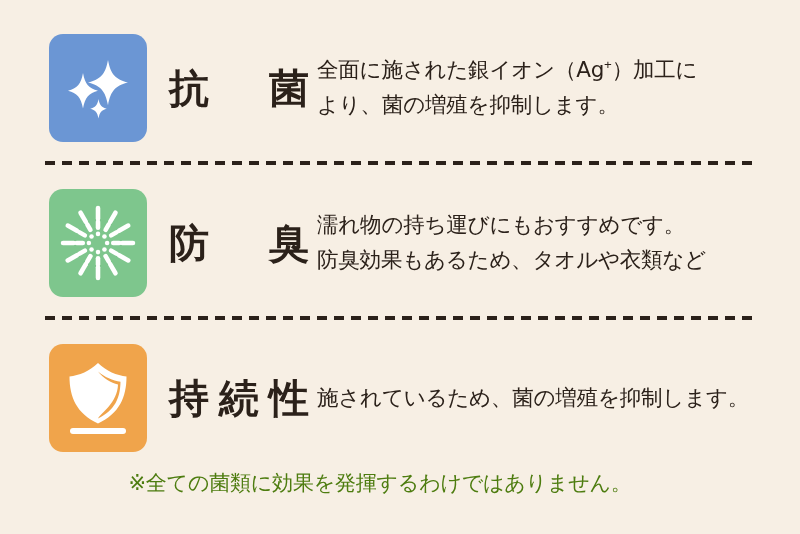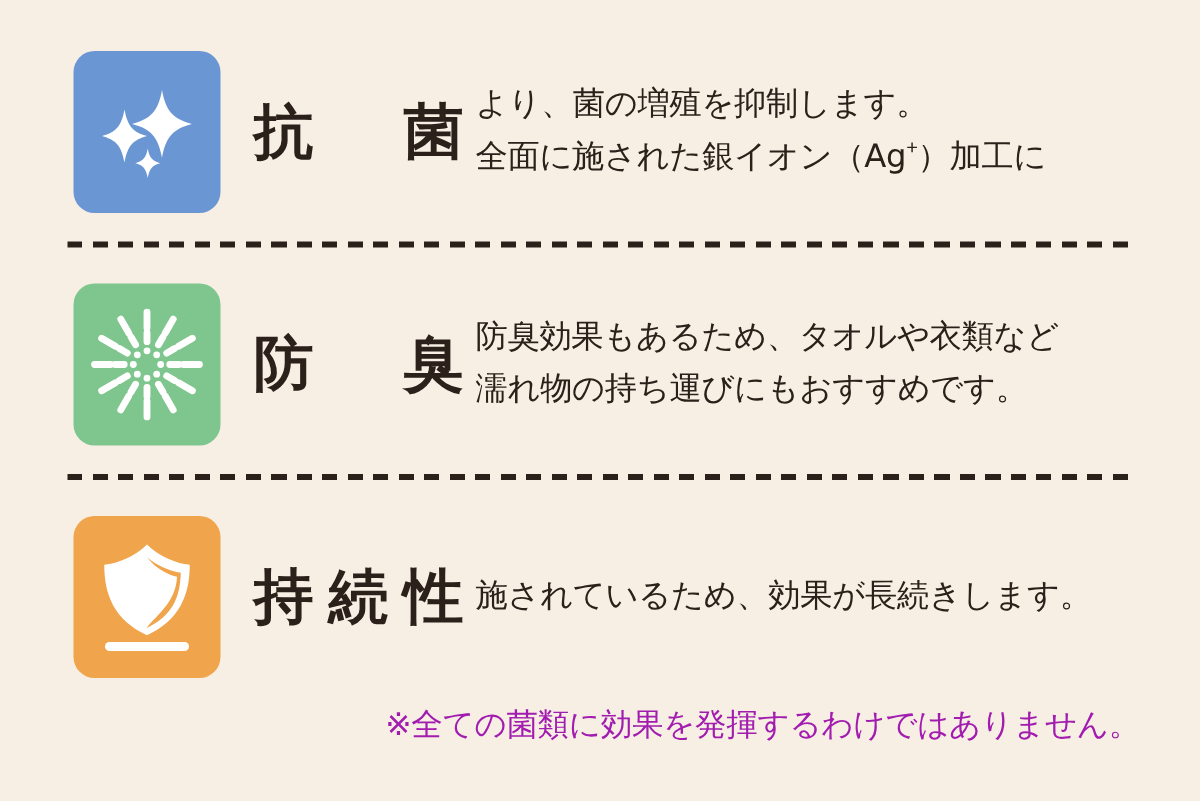--- a/index.html
+++ b/index.html
@@ -107,24 +107,24 @@
   }
   .divider.d0 { top: 161px; }
   .divider.d1 { top: 316px; }
 
   
   .footnote {
     position: absolute;
     left: 0;
     right: 40px;
     top: 470px;
-    text-align: right;
+    text-align: center;
     font-size: 21px;
     line-height: 1.3;
-    color: #a21caf;
+    color: #4d7c0f;
     font-family: "DejaVu Sans", "Liberation Sans", sans-serif;
     letter-spacing: -0.2px;
   }
 </style>
 </head>
 <body>
 
 <div class="panel">
 
   <div class="feature-row row-0">
@@ -146,22 +146,22 @@
     </div>
 
     <div class="feature-title">
       <span class="title-inner">
         <span class="ch">抗</span>
         <span class="ch">菌</span>
       </span>
     </div>
 
     <div class="feature-desc">
+      <div><span class="latin-wrap"><span>全面に施された銀イオン（Ag</span><span class="sup latin">+</span><span>）加工に</span></span></div>
       <div>より、菌の増殖を抑制します。</div>
-      <div><span class="latin-wrap"><span>全面に施された銀イオン（Ag</span><span class="sup latin">+</span><span>）加工に</span></span></div>
     </div>
   </div>
 
   <div class="divider d0"></div>
 
   <div class="feature-row row-1">
 
     <div class="icon-tile" style="background:#7ec68d;">
       <span>
         <svg width="76" height="76" viewBox="0 0 100 100" aria-hidden="true">
@@ -213,22 +213,22 @@
     </div>
 
     <div class="feature-title">
       <span class="title-inner">
         <span class="ch">防</span>
         <span class="ch">臭</span>
       </span>
     </div>
 
     <div class="feature-desc">
+      <div>濡れ物の持ち運びにもおすすめです。</div>
       <div>防臭効果もあるため、タオルや衣類など</div>
-      <div>濡れ物の持ち運びにもおすすめです。</div>
     </div>
   </div>
 
   <div class="divider d1"></div>
 
   <div class="feature-row row-2">
 
     <div class="icon-tile" style="background:#f0a44b;">
       <span>
         <svg width="70" height="78" viewBox="0 0 70 78" aria-hidden="true">
@@ -246,19 +246,19 @@
 
     <div class="feature-title">
       <span class="title-inner">
         <span class="ch">持</span>
         <span class="ch">続</span>
         <span class="ch">性</span>
       </span>
     </div>
 
     <div class="feature-desc">
-      <div>施されているため、効果が長続きします。</div>
+      <div>施されているため、菌の増殖を抑制します。</div>
     </div>
   </div>
 
   <div class="footnote">※全ての菌類に効果を発揮するわけではありません。</div>
 
 </div>
 
 </body></html>

